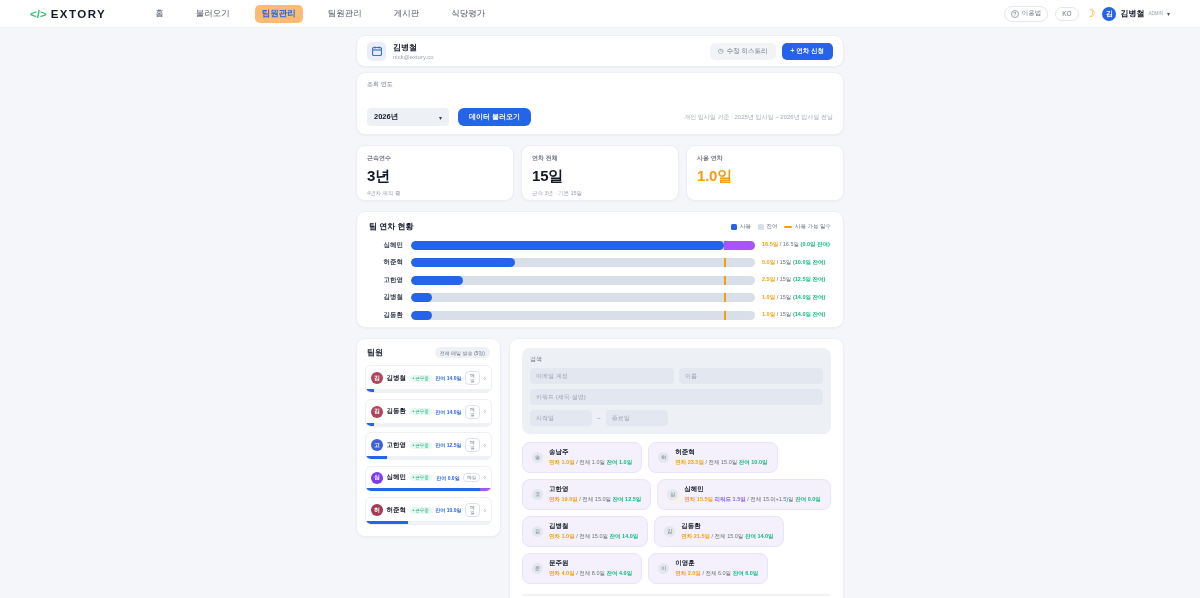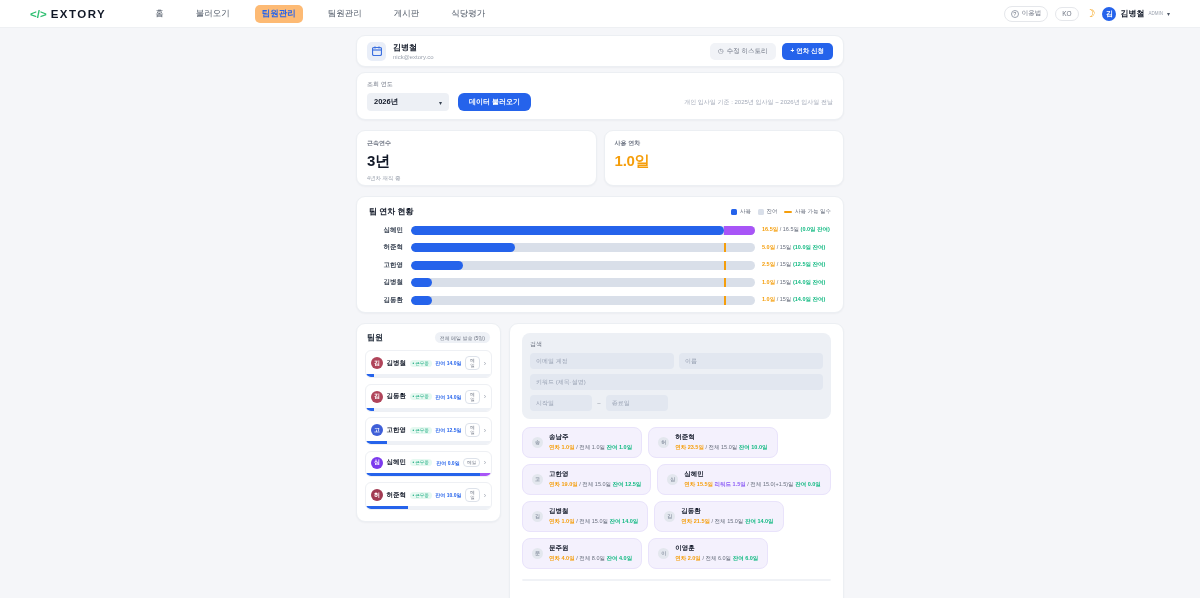--- a/index.html
+++ b/index.html
@@ -40,21 +40,21 @@
   .profile-email { font-size:6px; color:#9ca3af; margin-top:1px; }
   .profile-actions { margin-left:auto; display:flex; gap:6px; }
   .btn-gray { height:17px; display:flex; align-items:center; gap:3px; background:#f1f3f7; color:#6b7280;
     border:none; border-radius:5px; font-size:6.5px; padding:0 8px; cursor:pointer; font-family:inherit; }
   .btn-blue { height:17px; display:flex; align-items:center; gap:2px; background:#2563eb; color:#fff;
     border:none; border-radius:5px; font-size:6.5px; font-weight:bold; padding:0 9px; cursor:pointer; font-family:inherit; }
 
   
   .year-card { margin-top:5px; padding:7px 10px 8px; }
   .field-label { font-size:6px; color:#6b7280; }
-  .year-row { display:flex; align-items:center; margin-top:4px; }
+  .year-row { display:flex; align-items:center; margin-top:19px; }
   .select { width:82px; height:18px; background:#edf0f5; border-radius:4px; display:flex; align-items:center;
     padding:0 7px; font-size:7.5px; font-weight:bold; color:#111827; cursor:pointer; }
   .select .caret { margin-left:auto; color:#374151; }
   .load-btn { margin-left:9px; height:18px; background:#2563eb; color:#fff; border:none; border-radius:6px;
     font-size:7px; font-weight:bold; padding:0 11px; cursor:pointer; font-family:inherit; }
   .year-note { margin-left:auto; font-size:6px; color:#a3aab8; }
 
   
   .stats-row { margin-top:10px; display:flex; gap:7px; }
   .stat-card { flex:1; padding:8px 10px; height:56px; }
@@ -203,20 +203,25 @@
     </div>
   </section>
 
   <section class="stats-row">
     <div class="card stat-card">
       <div class="stat-label">근속연수</div>
       <div class="stat-value" style="color:#111827">3년</div>
       <div class="stat-sub">4년차 재직 중</div>
     </div>
     <div class="card stat-card">
+      <div class="stat-label">연차 전체</div>
+      <div class="stat-value" style="color:#111827">15일</div>
+      <div class="stat-sub">근속 3년 · 기본 15일</div>
+    </div>
+    <div class="card stat-card">
       <div class="stat-label">사용 연차</div>
       <div class="stat-value" style="color:#f59e0b">1.0일</div>
       <div class="stat-sub"></div>
     </div>
   </section>
 
   <section class="card chart-card">
     <div class="chart-head">
       <span class="chart-title">팀 연차 현황</span>
       <div class="legend">

